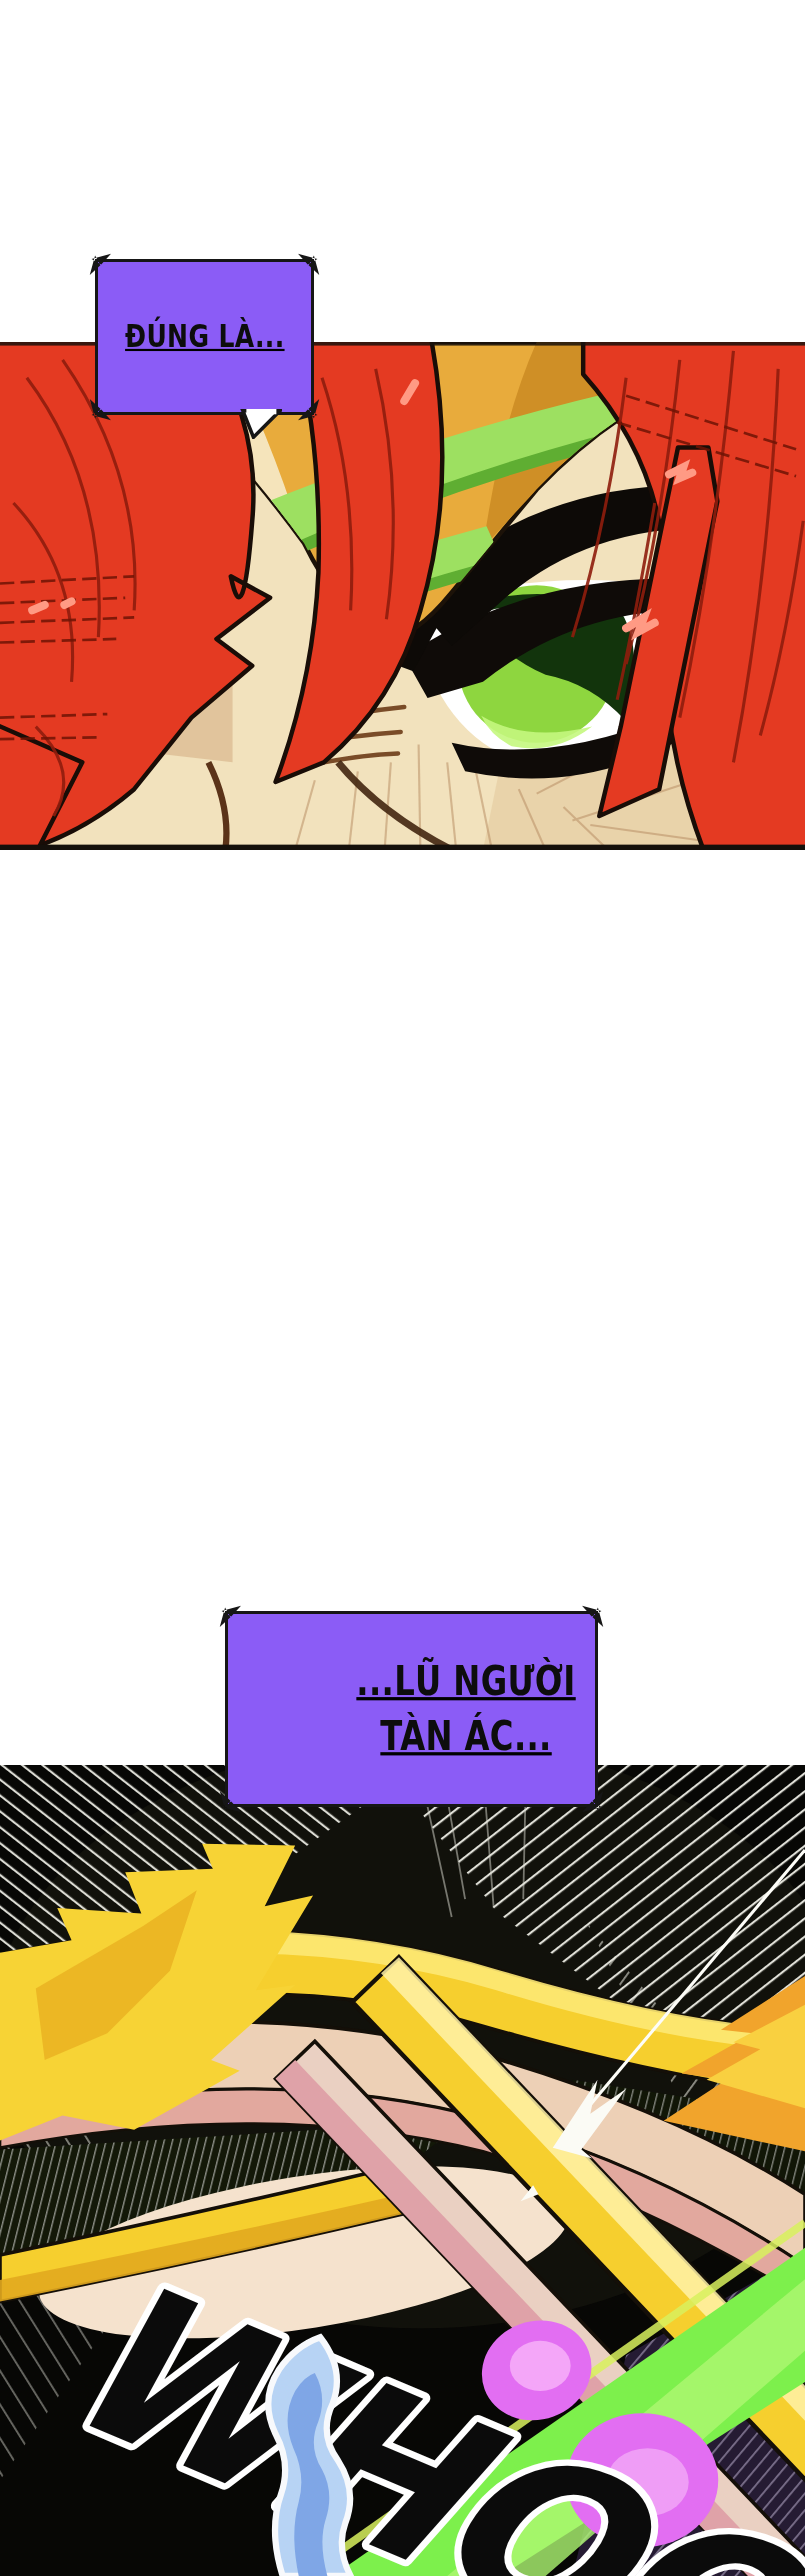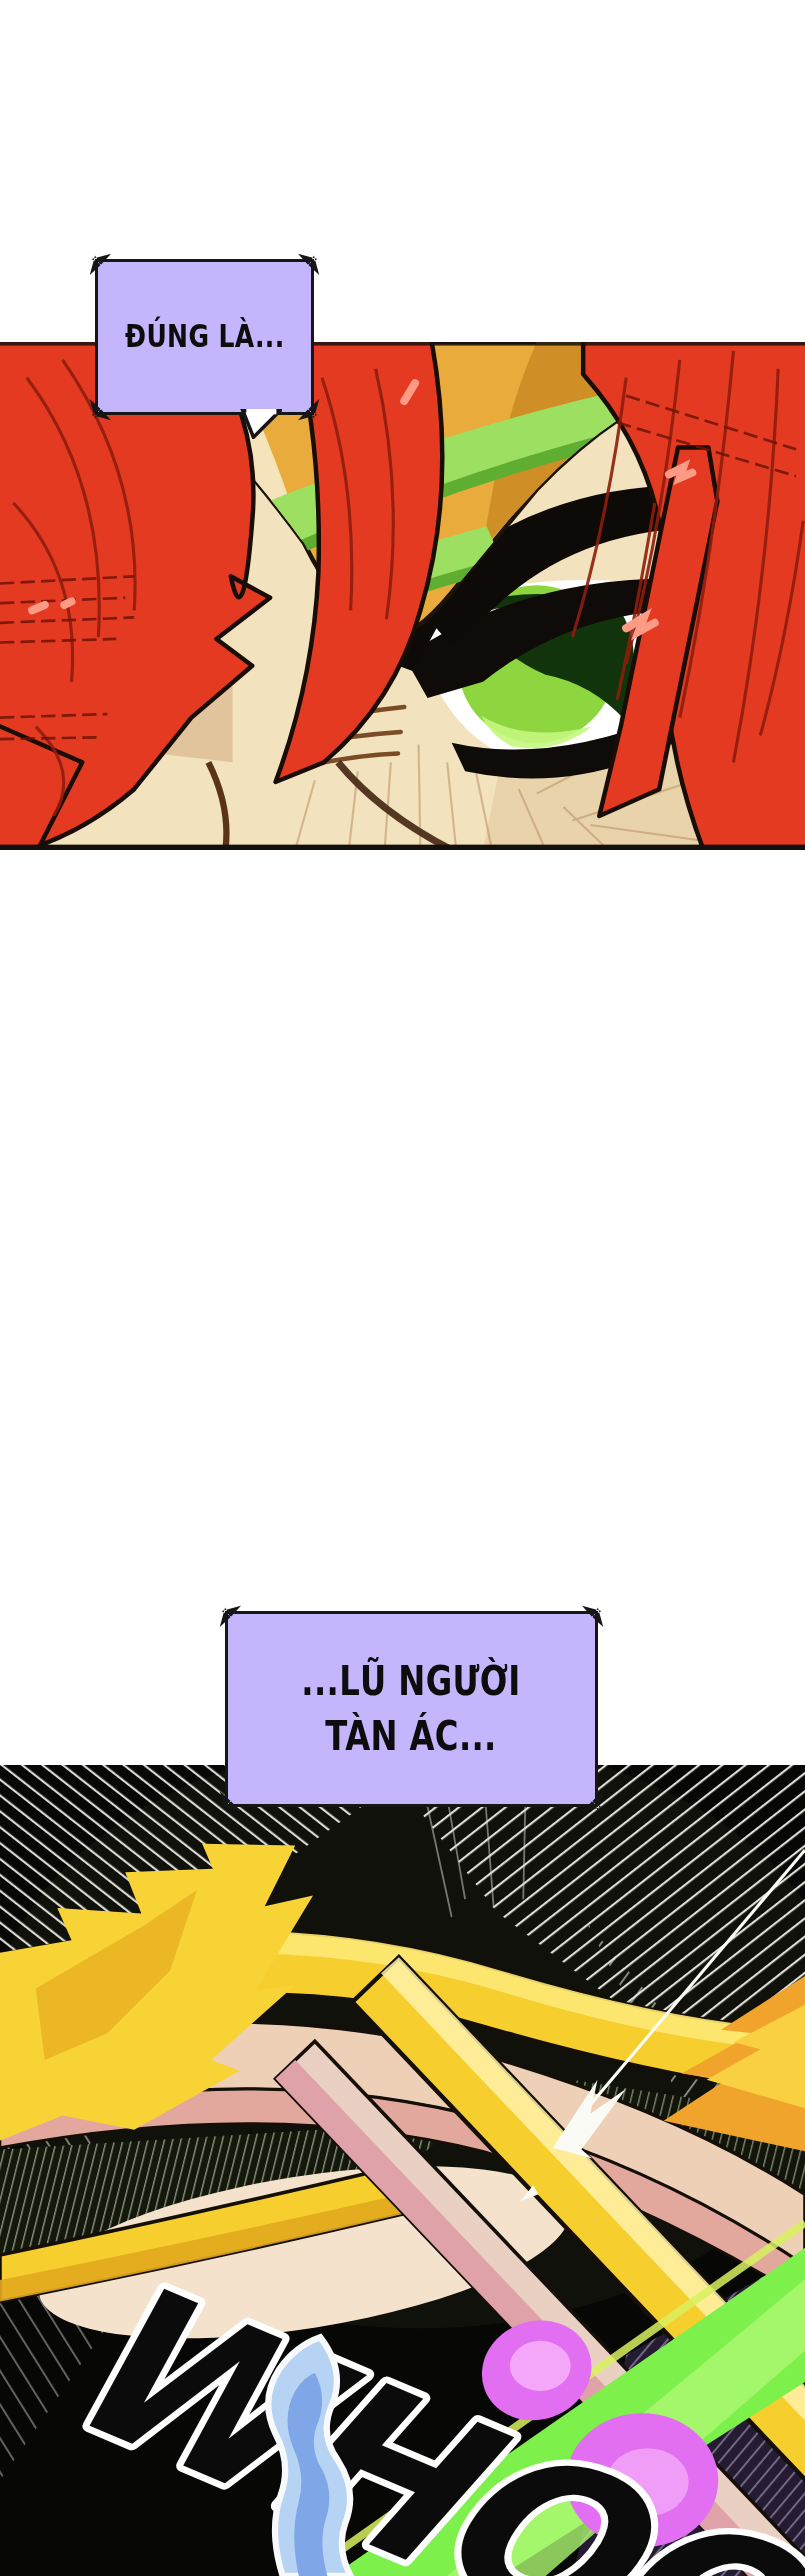--- a/index.html
+++ b/index.html
@@ -1,24 +1,24 @@
 <!DOCTYPE html>
 <html style="font-size:14.3px"><head>
 <meta charset="utf-8">
 <style>
   html,body{margin:0;padding:0;background:#fff;}
   .page{position:relative;width:805px;height:2576px;overflow:hidden;background:#fff;
         font-family:"DejaVu Sans","Liberation Sans",sans-serif;}
   .panel{position:absolute;left:0;width:805px;z-index:1;display:block;}
   #panel-face{top:342px;height:508px;}
   #panel-action{top:1765px;height:811px;}
-  .bubble{position:absolute;background:#c4b5fd;border:3.6px solid #161616;z-index:5;
-          display:flex;align-items:center;justify-content:center;text-align:center;}
+  .bubble{position:absolute;background:#8b5cf6;border:3.6px solid #161616;z-index:5;
+          display:flex;align-items:center;justify-content:center;text-align:center;text-decoration:underline;}
   #bubble-1{left:95px;top:259px;width:213px;height:150px;}
-  #bubble-2{left:225px;top:1611px;width:367px;height:190px;}
+  #bubble-2{left:225px;top:1611px;width:367px;height:190px;justify-content:flex-end;}
   .bubble-text{font-weight:bold;color:#0d0d0d;transform:scale(.85,1.08);letter-spacing:0.4px;line-height:1.35;white-space:nowrap;}
   #bubble-1 .bubble-text{font-size:29.5px;}
   #bubble-2 .bubble-text{font-size:38px;}
   .corner{position:absolute;width:23px;height:23px;z-index:6;}
   .corner svg{display:block;}
   .c-tl{left:-9.8px;top:-9.8px;}
   .c-tr{right:-9.8px;top:-9.8px;transform:scaleX(-1);}
   .c-bl{left:-9.8px;bottom:-9.8px;transform:scaleY(-1);}
   .c-br{right:-9.8px;bottom:-9.8px;transform:scale(-1,-1);}
   .tail{position:absolute;left:141px;bottom:-27px;width:43px;height:30px;z-index:7;}

